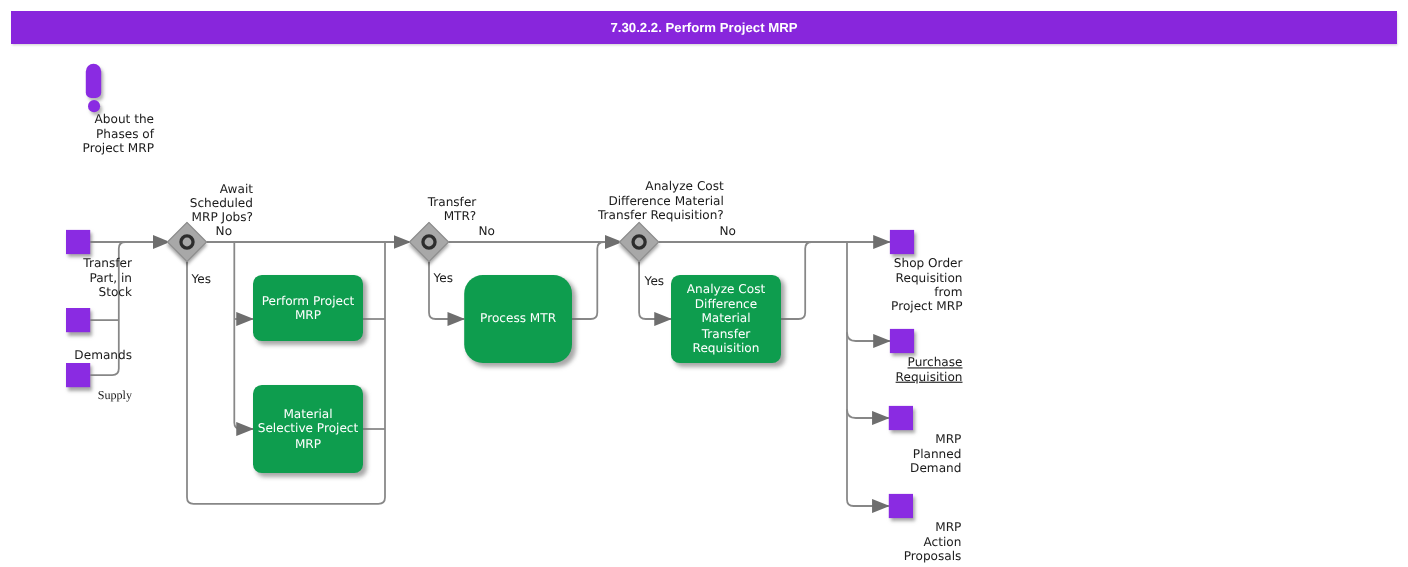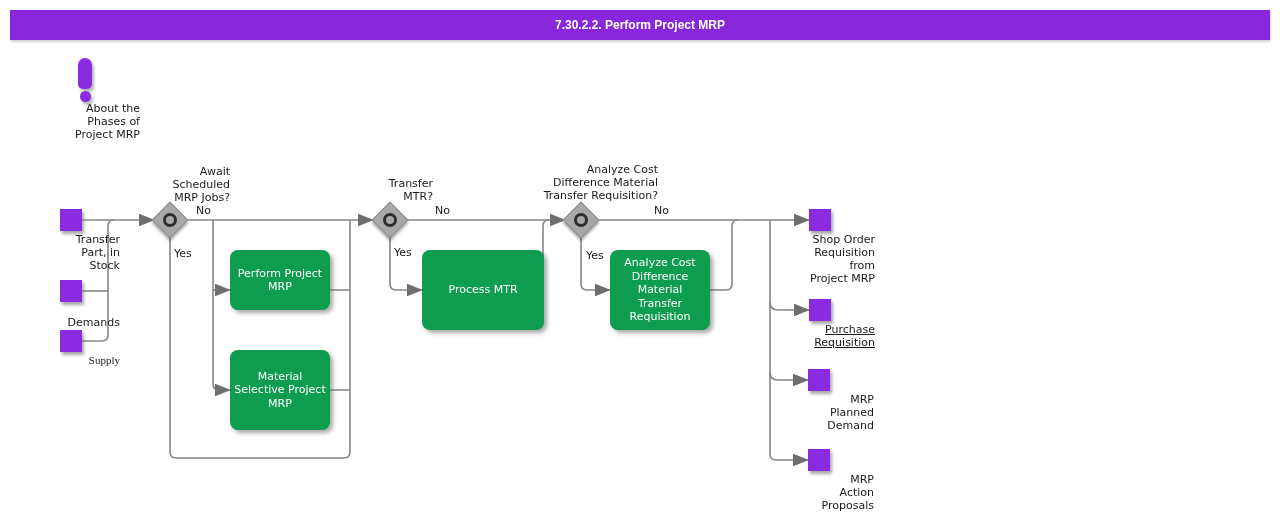--- a/index.html
+++ b/index.html
@@ -112,21 +112,21 @@
 MRP</span>
   </div>
 
   <div class="diamond" style="left:377px;top:207px;"></div>
   <div class="ring" style="left:383px;top:213px;"></div>
   <div class="qcap" style="left:333px;top:177px;width:100px;">Transfer
 MTR?</div>
   <div class="branch" style="left:435px;top:204px;">No</div>
   <div class="branch" style="left:394px;top:246px;">Yes</div>
 
-  <div class="act" style="left:422px;top:250px;width:122px;height:80px;">
+  <div class="act" style="left:422px;top:250px;width:98px;height:80px;border-radius:17px;">
     <span>Process MTR</span>
   </div>
 
   <div class="diamond" style="left:568px;top:207px;"></div>
   <div class="ring" style="left:574px;top:213px;"></div>
   <div class="qcap" style="left:498px;top:163px;width:160px;">Analyze Cost
 Difference Material
 Transfer Requisition?</div>
   <div class="branch" style="left:654px;top:204px;">No</div>
   <div class="branch" style="left:586px;top:249px;">Yes</div>

